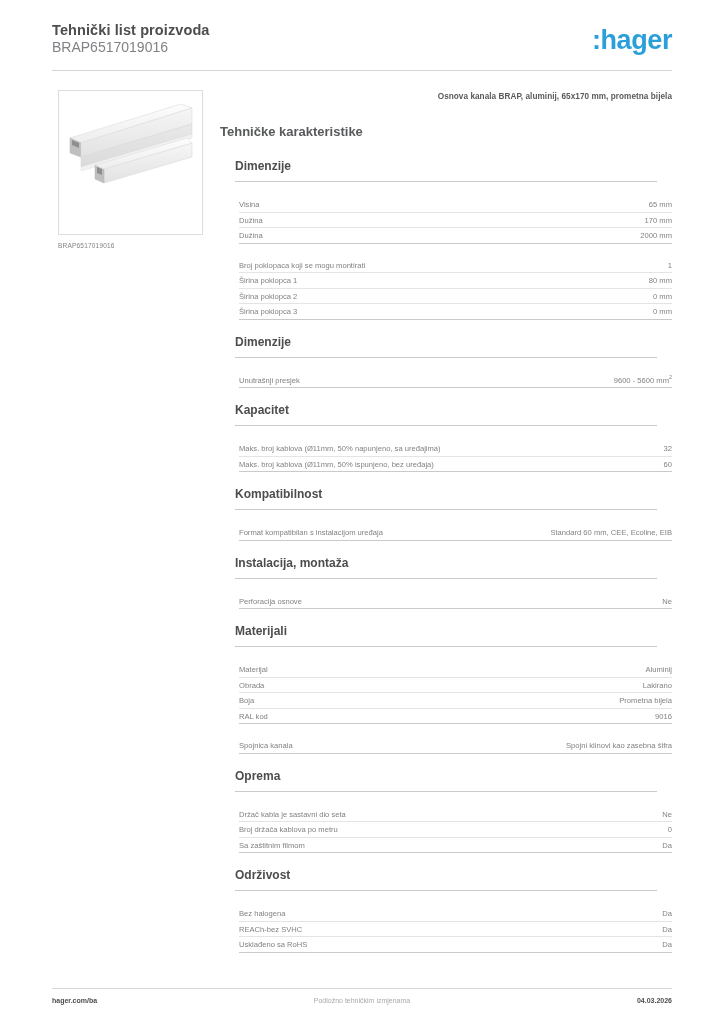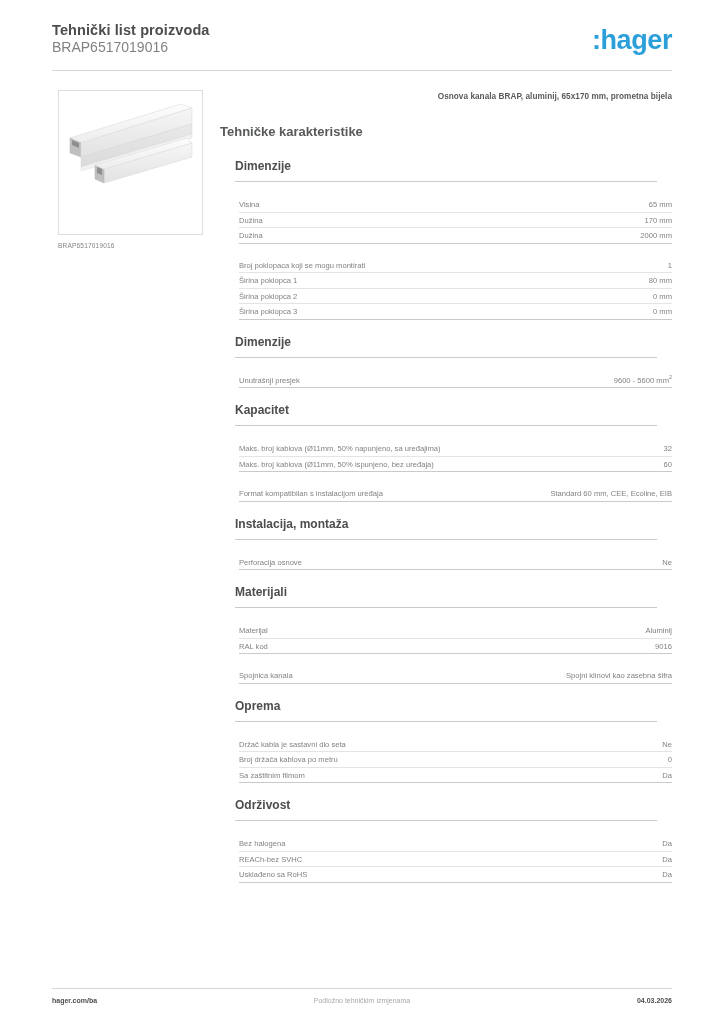--- a/index.html
+++ b/index.html
@@ -293,37 +293,46 @@
           <div class="spec-row">
             <span class="spec-label">Maks. broj kablova (Ø11mm, 50% napunjeno, sa uređajima)</span>
             <span class="spec-value">32</span>
           </div>
           <div class="spec-row">
             <span class="spec-label">Maks. broj kablova (Ø11mm, 50% ispunjeno, bez uređaja)</span>
             <span class="spec-value">60</span>
           </div>
         </div>
         <div class="spec-group">
+          <div class="group-heading">Kompatibilnost</div>
           <div class="spec-row">
             <span class="spec-label">Format kompatibilan s instalacijom uređaja</span>
             <span class="spec-value">Standard 60 mm, CEE, Ecoline, EIB</span>
           </div>
         </div>
         <div class="spec-group">
           <div class="group-heading">Instalacija, montaža</div>
           <div class="spec-row">
             <span class="spec-label">Perforacija osnove</span>
             <span class="spec-value">Ne</span>
           </div>
         </div>
         <div class="spec-group">
           <div class="group-heading">Materijali</div>
           <div class="spec-row">
             <span class="spec-label">Materijal</span>
             <span class="spec-value">Aluminij</span>
+          </div>
+          <div class="spec-row">
+            <span class="spec-label">Obrada</span>
+            <span class="spec-value">Lakirano</span>
+          </div>
+          <div class="spec-row">
+            <span class="spec-label">Boja</span>
+            <span class="spec-value">Prometna bijela</span>
           </div>
           <div class="spec-row">
             <span class="spec-label">RAL kod</span>
             <span class="spec-value">9016</span>
           </div>
         </div>
         <div class="spec-group">
           <div class="spec-row">
             <span class="spec-label">Spojnica kanala</span>
             <span class="spec-value">Spojni klinovi kao zasebna šifra</span>

